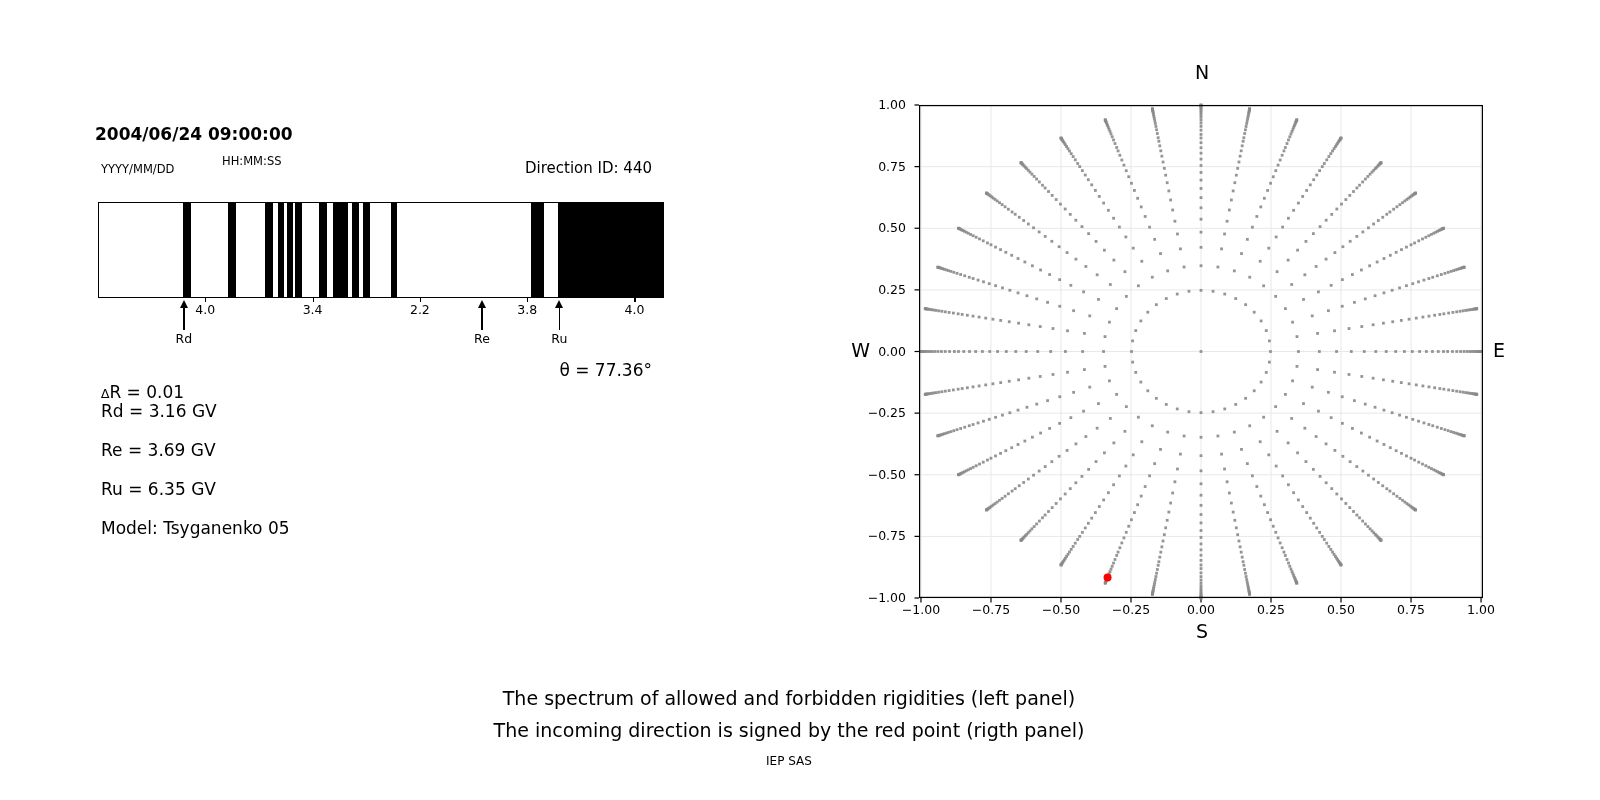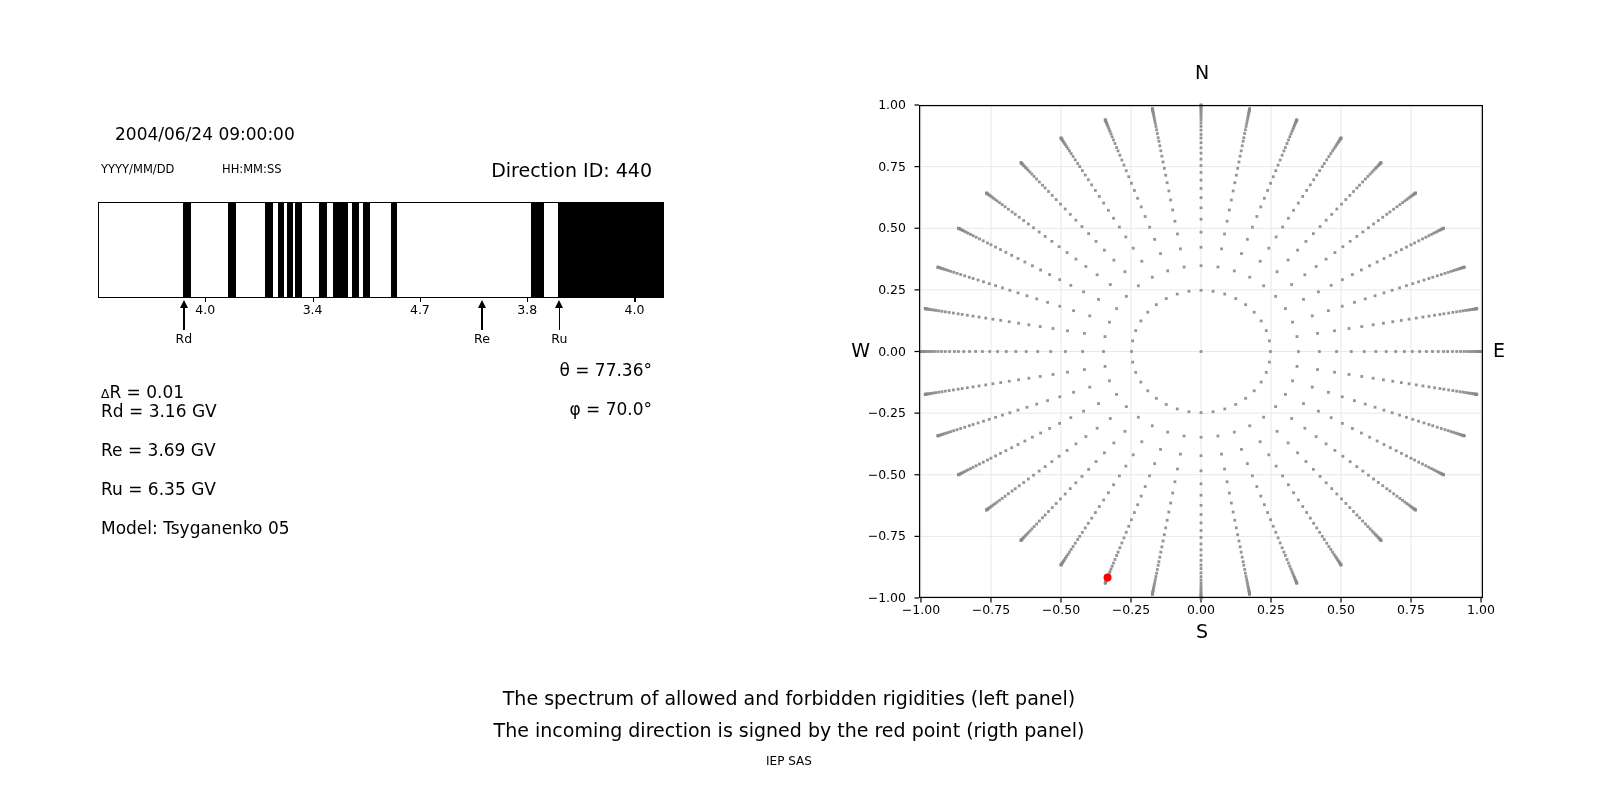--- a/index.html
+++ b/index.html
@@ -36,24 +36,24 @@
 
   
   .caption{position:absolute;left:189px;width:1200px;text-align:center;font-size:19px;}
   #credit{position:absolute;left:189px;width:1200px;text-align:center;font-size:12px;}
 </style>
 </head>
 <body>
 
 <div id="page">
 
-  <div class="abs t17" style="left:115px;top:124px;">2004/06/24 09:00:00</div>
+  <div class="abs t17" style="left:95px;top:124px;font-weight:bold;">2004/06/24 09:00:00</div>
   <div class="abs t11" style="left:101px;top:162px;">YYYY/MM/DD</div>
-  <div class="abs t11" style="left:222px;top:162px;">HH:MM:SS</div>
-  <div class="abs right-align" style="left:98px;top:159px;width:554px;font-size:19px;">Direction ID: 440</div>
+  <div class="abs t11" style="left:222px;top:154px;">HH:MM:SS</div>
+  <div class="abs right-align" style="left:98px;top:159px;width:554px;font-size:15px;">Direction ID: 440</div>
 
   <div class="abs" id="spectrum-box">
     <div id="bands">
         <div class="band" style="left: 14.9763%; width: 1.32701%; background: rgb(0, 0, 0);"></div>
         <div class="band" style="left: 22.9384%; width: 1.32701%; background: rgb(0, 0, 0);"></div>
         <div class="band" style="left: 29.4787%; width: 1.4218%; background: rgb(0, 0, 0);"></div>
         <div class="band" style="left: 31.6588%; width: 1.23223%; background: rgb(0, 0, 0);"></div>
         <div class="band" style="left: 33.3649%; width: 0.947867%; background: rgb(0, 0, 0);"></div>
         <div class="band" style="left: 34.7867%; width: 1.23223%; background: rgb(0, 0, 0);"></div>
         <div class="band" style="left: 39.0521%; width: 1.32701%; background: rgb(0, 0, 0);"></div>
@@ -64,21 +64,21 @@
         <div class="band" style="left: 76.5877%; width: 2.36967%; background: rgb(0, 0, 0);"></div>
         <div class="band" style="left: 81.4218%; width: 18.5782%; background: rgb(0, 0, 0);"></div>
       </div>
   </div>
   <div id="spec-axis">
       <div class="spec-tick" style="left: 205.299px;"></div>
       <div class="spec-tick-label" style="left: 205.299px;">4.0</div>
       <div class="spec-tick" style="left: 312.597px;"></div>
       <div class="spec-tick-label" style="left: 312.597px;">3.4</div>
       <div class="spec-tick" style="left: 419.896px;"></div>
-      <div class="spec-tick-label" style="left: 419.896px;">4.7</div>
+      <div class="spec-tick-label" style="left: 419.896px;">2.2</div>
       <div class="spec-tick" style="left: 527.194px;"></div>
       <div class="spec-tick-label" style="left: 527.194px;">3.8</div>
       <div class="spec-tick" style="left: 634.493px;"></div>
       <div class="spec-tick-label" style="left: 634.493px;">4.0</div>
     </div>
   <div id="spec-arrows">
       <div class="cutoff-arrow" style="left: 183.839px;">
         <div class="head"></div>
         <div class="stem"></div>
         <div class="albl">Rd</div>
@@ -94,21 +94,20 @@
         <div class="albl">Ru</div>
       </div>
     </div>
 
   <div class="info-row" style="top:362px;margin-top:20px;"><span class="delta-sym">∆</span><span>R = 0.01</span></div>
   <div class="info-row" style="top:401px;">Rd = 3.16 GV</div>
   <div class="info-row" style="top:440px;">Re = 3.69 GV</div>
   <div class="info-row" style="top:479px;">Ru = 6.35 GV</div>
   <div class="info-row" style="top:518px;">Model: Tsyganenko 05</div>
   <div class="abs right-align t17" style="left:98px;top:360px;width:554px;">θ = 77.36°</div>
-  <div class="abs right-align t17" style="left:98px;top:399px;width:554px;">φ = 70.0°</div>
 
   <div class="compass" style="left:1188px;top:61px;width:28px;text-align:center;">N</div>
   <div class="compass" style="left:1188px;top:620px;width:28px;text-align:center;">S</div>
   <div class="compass" style="left:838px;top:339px;width:32px;text-align:right;">W</div>
   <div class="compass" style="left:1493px;top:339px;width:32px;">E</div>
 
   <svg id="dirplot" width="564" height="493">
     <g id="grid-g">
         <line x1="1.9602780536245983" y1="0" x2="1.9602780536245983" y2="493" stroke="#e8e8e8" stroke-width="1"></line>
         <line x1="71.97020854021844" y1="0" x2="71.97020854021844" y2="493" stroke="#e8e8e8" stroke-width="1"></line>

